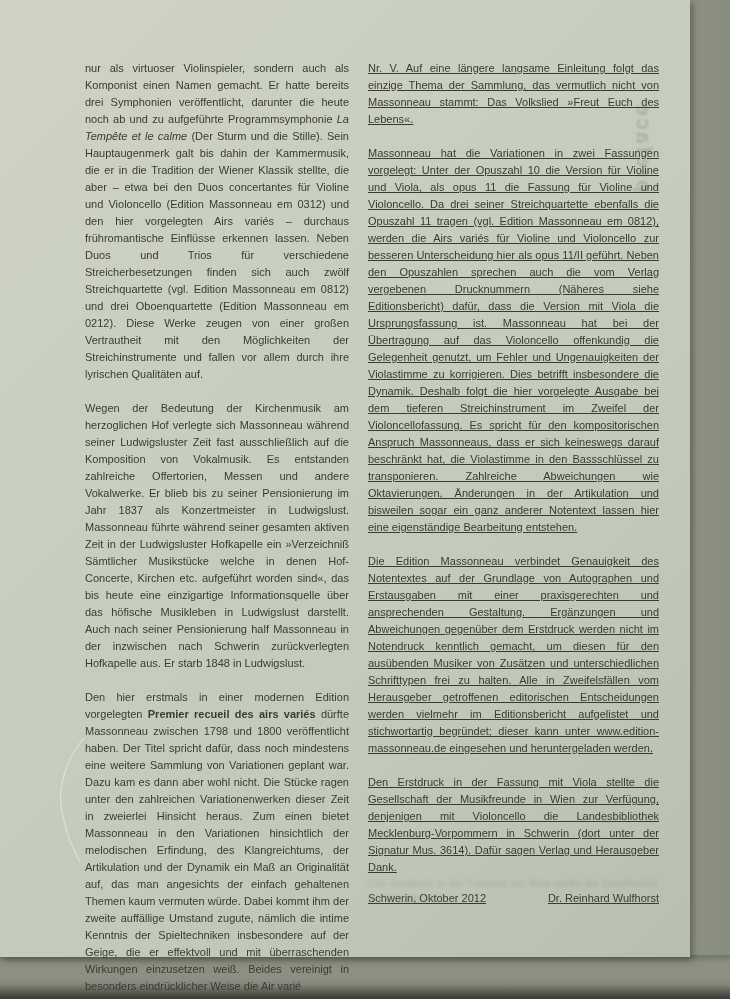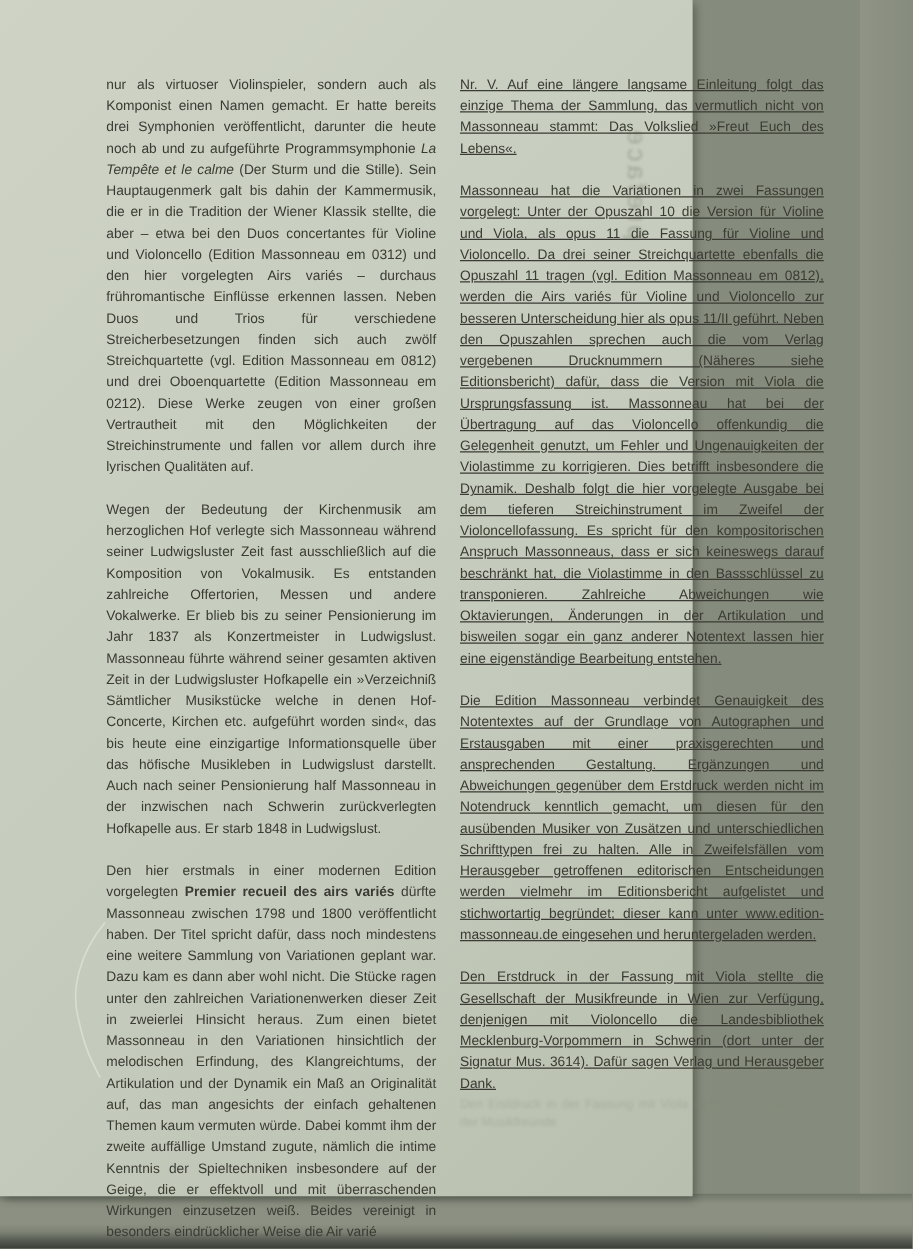--- a/index.html
+++ b/index.html
@@ -16,21 +16,21 @@
     background:linear-gradient(to right,#8f9486 0%,#8b9082 40%,#878d7e 100%);
   }
   .bg-bottom{
     position:absolute;left:0;top:955px;width:730px;height:44px;
     background:linear-gradient(to bottom,
       #70766a 0%, #8b9082 18%, #8b9082 55%,
       #7c8174 70%, #545850 86%, #3a3e37 100%);
   }
   
   .paper{
-    position:absolute;left:0;top:0;width:554px;height:957px;
+    position:absolute;left:0;top:0;width:690px;height:957px;
     background:
       linear-gradient(135deg,#ced3c5 0%,#c9cfc0 35%,#c4cabb 65%,#b9bfae 100%);
     box-shadow:3px 3px 7px rgba(35,40,32,0.45);
   }
   .cols{
     position:absolute;left:85px;top:60px;width:574px;
     display:flex;gap:19px;
     color:#3a3b34;
     font-size:11px;line-height:17px;
     text-align:justify;
@@ -81,20 +81,24 @@
           <p class="para"><span>Wegen der Bedeutung der Kirchenmusik am herzoglichen Hof verlegte sich Massonneau während seiner Ludwigsluster Zeit fast ausschließlich auf die Komposition von Vokalmusik. Es entstanden zahlreiche Offertorien, Messen und andere Vokalwerke. Er blieb bis zu seiner Pensionierung im Jahr 1837 als Konzertmeister in Ludwigslust. Massonneau führte während seiner gesamten aktiven Zeit in der Ludwigsluster Hofkapelle ein »Verzeichniß Sämtlicher Musikstücke welche in denen Hof-Concerte, Kirchen etc. aufgeführt worden sind«, das bis heute eine einzigartige Informationsquelle über das höfische Musikleben in Ludwigslust darstellt. Auch nach seiner Pensionierung half Massonneau in der inzwischen nach Schwerin zurückverlegten Hofkapelle aus. Er starb 1848 in Ludwigslust.</span></p>
           <p class="para"><span>Den hier erstmals in einer modernen Edition vorgelegten </span><span class="bold">Premier recueil des airs variés</span><span> dürfte Massonneau zwischen 1798 und 1800 veröffentlicht haben. Der Titel spricht dafür, dass noch mindestens eine weitere Sammlung von Variationen geplant war. Dazu kam es dann aber wohl nicht. Die Stücke ragen unter den zahlreichen Variationenwerken dieser Zeit in zweierlei Hinsicht heraus. Zum einen bietet Massonneau in den Variationen hinsichtlich der melodischen Erfindung, des Klangreichtums, der Artikulation und der Dynamik ein Maß an Originalität auf, das man angesichts der einfach gehaltenen Themen kaum vermuten würde. Dabei kommt ihm der zweite auffällige Umstand zugute, nämlich die intime Kenntnis der Spieltechniken insbesondere auf der Geige, die er effektvoll und mit überraschenden Wirkungen einzusetzen weiß. Beides vereinigt in besonders eindrücklicher Weise die Air varié</span></p>
         </div>
       <div class="col col-right">
         <div id="right-paras">
             <p class="para"><span>Nr. V. Auf eine längere langsame Einleitung folgt das einzige Thema der Sammlung, das vermutlich nicht von Massonneau stammt: Das Volkslied »Freut Euch des Lebens«.</span></p>
             <p class="para"><span>Massonneau hat die Variationen in zwei Fassungen vorgelegt: Unter der Opuszahl 10 die Version für Violine und Viola, als opus 11 die Fassung für Violine und Violoncello. Da drei seiner Streichquartette ebenfalls die Opuszahl 11 tragen (vgl. Edition Massonneau em 0812), werden die Airs variés für Violine und Violoncello zur besseren Unterscheidung hier als opus 11/II geführt. Neben den Opuszahlen sprechen auch die vom Verlag vergebenen Drucknummern (Näheres siehe Editionsbericht) dafür, dass die Version mit Viola die Ursprungsfassung ist. Massonneau hat bei der Übertragung auf das Violoncello offenkundig die Gelegenheit genutzt, um Fehler und Ungenauigkeiten der Violastimme zu korrigieren. Dies betrifft insbesondere die Dynamik. Deshalb folgt die hier vorgelegte Ausgabe bei dem tieferen Streichinstrument im Zweifel der Violoncellofassung. Es spricht für den kompositorischen Anspruch Massonneaus, dass er sich keineswegs darauf beschränkt hat, die Violastimme in den Bassschlüssel zu transponieren. Zahlreiche Abweichungen wie Oktavierungen, Änderungen in der Artikulation und bisweilen sogar ein ganz anderer Notentext lassen hier eine eigenständige Bearbeitung entstehen.</span></p>
             <p class="para"><span>Die Edition Massonneau verbindet Genauigkeit des Notentextes auf der Grundlage von Autographen und Erstausgaben mit einer praxisgerechten und ansprechenden Gestaltung. Ergänzungen und Abweichungen gegenüber dem Erstdruck werden nicht im Notendruck kenntlich gemacht, um diesen für den ausübenden Musiker von Zusätzen und unterschiedlichen Schrifttypen frei zu halten. Alle in Zweifelsfällen vom Herausgeber getroffenen editorischen Entscheidungen werden vielmehr im Editionsbericht aufgelistet und stichwortartig begründet; dieser kann unter www.edition-massonneau.de eingesehen und heruntergeladen werden.</span></p>
             <p class="para"><span>Den Erstdruck in der Fassung mit Viola stellte die Gesellschaft der Musikfreunde in Wien zur Verfügung, denjenigen mit Violoncello die Landesbibliothek Mecklenburg-Vorpommern in Schwerin (dort unter der Signatur Mus. 3614). Dafür sagen Verlag und Herausgeber Dank.</span></p>
           </div>
+        <div class="signature">
+          <span>Schwerin, Oktober 2012</span>
+          <span>Dr. Reinhard Wulfhorst</span>
+        </div>
       </div>
     </div>
 
     <div class="ghost-lines">Den Erstdruck in der Fassung mit Viola stellte die Gesellschaft der Musikfreunde</div>
 
     <svg class="scratch" width="690" height="957">
       <path d="M84,738 C64,762 56,792 63,816 C68,840 74,850 80,862" fill="none" stroke="#dde1d3" stroke-width="1.3" opacity="0.85"></path>
     </svg>
 
   </div>

